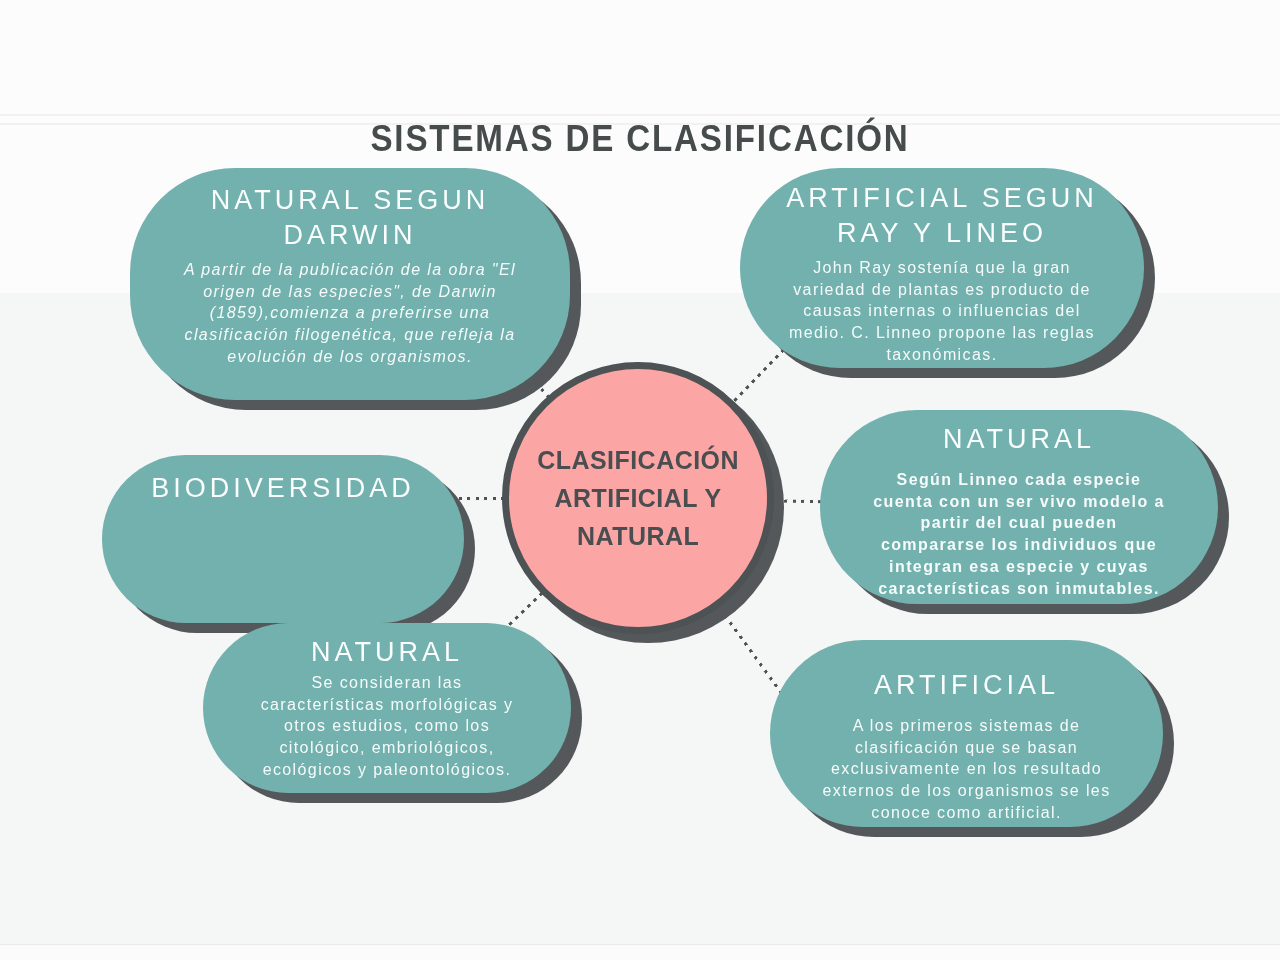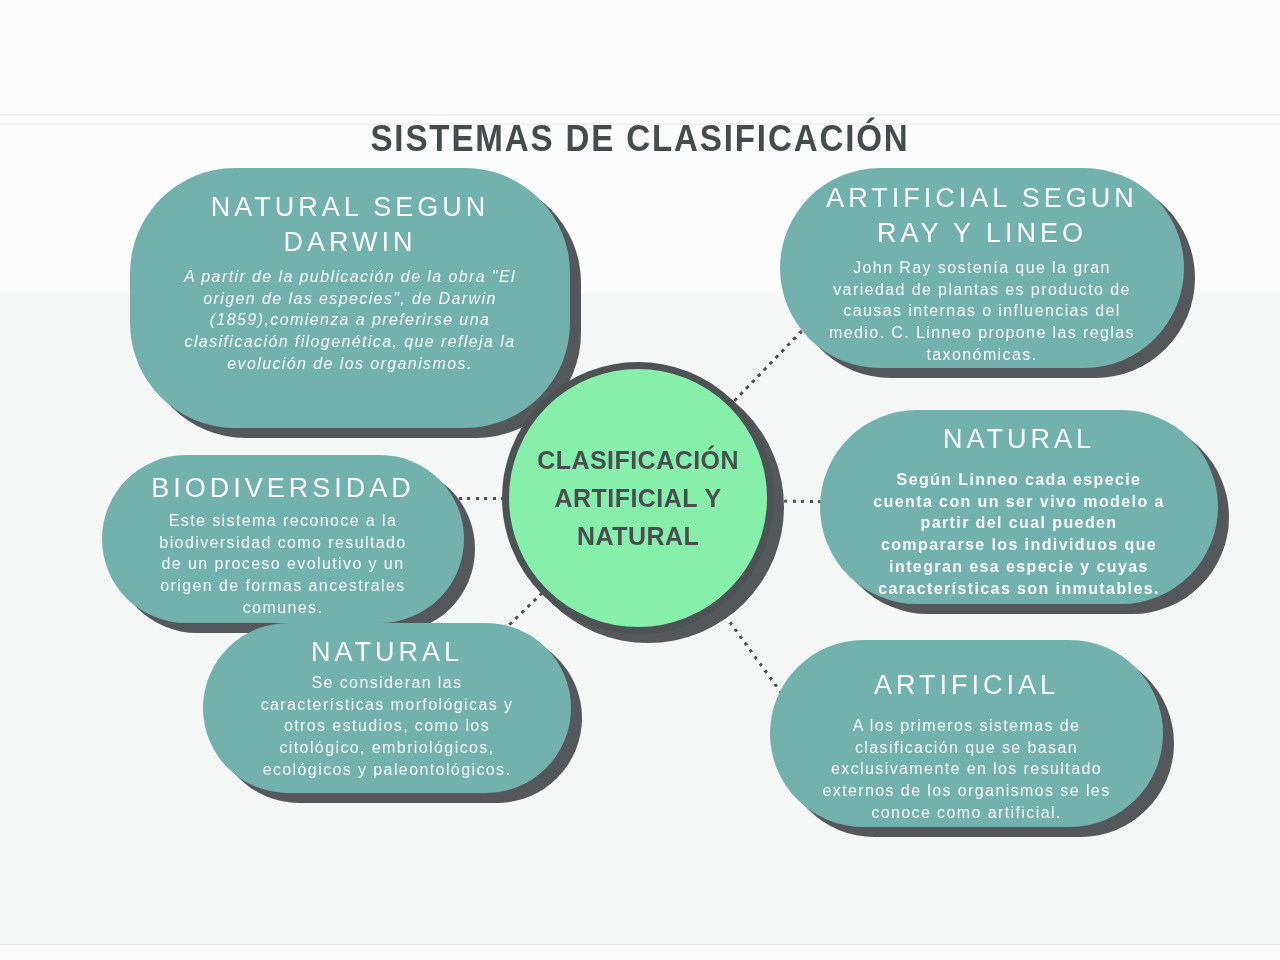--- a/index.html
+++ b/index.html
@@ -43,38 +43,38 @@
     box-shadow:11px 10px 0 #54585A;z-index:2;box-sizing:border-box;
   }
   .heading{
     font-size:27px;line-height:35px;letter-spacing:4px;font-weight:400;
     white-space:pre-line;color:#FBFEFE;
   }
   .body-text{
     font-size:16px;line-height:21.7px;letter-spacing:1.4px;
     white-space:pre-line;color:#F6FBFB;margin:0 auto;
   }
-  #b-tl{left:130px;top:168px;width:440px;height:260px;border-radius:105px;padding-top:22px;}
+  #b-tl{left:130px;top:168px;width:440px;height:232px;border-radius:105px;padding-top:15px;}
   #b-tl .body-text{font-style:italic;margin-top:6px;width:400px;}
-  #b-tr{left:780px;top:168px;width:404px;height:200px;border-radius:105px;padding-top:13px;}
+  #b-tr{left:740px;top:168px;width:404px;height:200px;border-radius:105px;padding-top:13px;}
   #b-tr .body-text{margin-top:6px;width:370px;}
   #b-ml{left:102px;top:410px;width:362px;height:168px;border-radius:88px;padding-top:16px;margin-top:45px;}
   #b-ml .body-text{margin-top:4px;width:330px;}
   #b-mr{left:820px;top:410px;width:398px;height:194px;border-radius:97px;padding-top:12px;}
   #b-mr .body-text{margin-top:12px;width:360px;font-weight:bold;}
   #b-bl{left:203px;top:623px;width:368px;height:170px;border-radius:85px;padding-top:12px;}
   #b-bl .body-text{margin-top:2px;width:330px;}
   #b-br{left:770px;top:640px;width:393px;height:187px;border-radius:95px;padding-top:28px;}
   #b-br .body-text{margin-top:12px;width:350px;}
 
   
   .center-circle{
     position:absolute;left:502px;top:362px;width:272px;height:272px;
     box-sizing:border-box;border:7px solid #4D5254;border-radius:50%;
-    background:#86efac;box-shadow:10px 9px 0 #54585A;
+    background:#fca5a5;box-shadow:10px 9px 0 #54585A;
     display:flex;align-items:center;justify-content:center;text-align:center;
     z-index:3;
   }
   .center-text{
     font-size:26px;font-weight:bold;line-height:38px;letter-spacing:0.5px;
     color:#4A4E50;white-space:pre-line;transform:scaleX(0.96);
   }
 </style>
 </head>
 <body>
@@ -109,25 +109,20 @@
 RAY Y LINEO</div>
   <div class="body-text">John Ray sostenía que la gran
 variedad de plantas es producto de
 causas internas o influencias del
 medio. C. Linneo propone las reglas
 taxonómicas.</div>
 </div>
 
 <div class="bubble" id="b-ml">
   <div class="heading">BIODIVERSIDAD</div>
-  <div class="body-text">Este sistema reconoce a la
-biodiversidad como resultado
-de un proceso evolutivo y un
-origen de formas ancestrales
-comunes.</div>
 </div>
 
 <div class="bubble" id="b-mr">
   <div class="heading">NATURAL</div>
   <div class="body-text">Según Linneo cada especie
 cuenta con un ser vivo modelo a
 partir del cual pueden
 compararse los individuos que
 integran esa especie y cuyas
 características son inmutables.</div>

